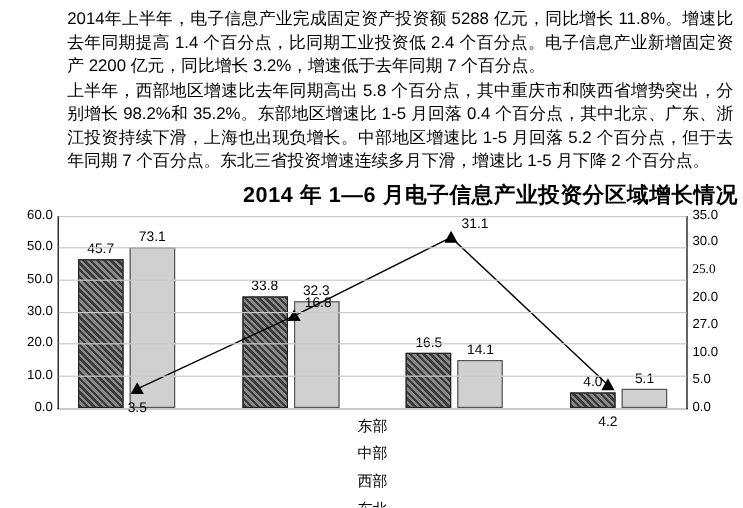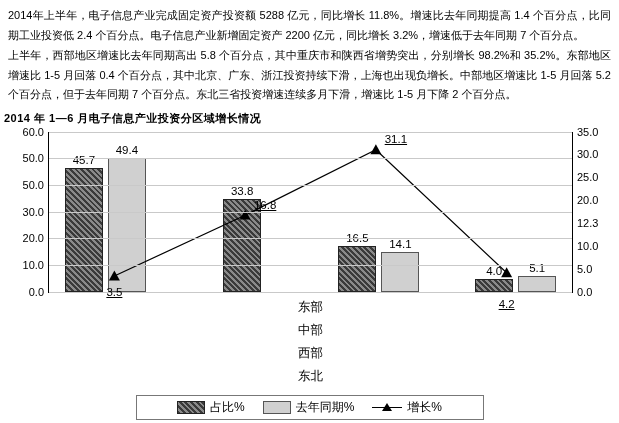--- a/index.html
+++ b/index.html
@@ -7,35 +7,36 @@
     width:619px;height:423px;
     background:#ffffff;
     font-family:"Liberation Sans","DejaVu Sans",sans-serif;
     color:#000;
     overflow:hidden;
   }
   .page{position:relative;width:619px;height:423px;}
 
   .paragraphs{
     padding:6px 8px 0 8px;
-    font-size:11px;
+    font-size:14px;
     line-height:19.5px;
     text-align:justify;
+    margin-left:48px;
   }
   .paragraphs p{margin:0 0 1px 0;text-indent:0;}
 
   
   .chart-wrap{
     position:relative;
     margin:6px 4px 0 4px;
     height:240px;
   }
   .chart-title{
-    text-align:left;
-    font-size:11px;
+    text-align:right;
+    font-size:18px;
     font-weight:bold;
     letter-spacing:.5px;
     margin-bottom:6px;
   }
   .plot-area{
     position:relative;
     margin:0 42px 0 44px;
     height:160px;
     border-left:1px solid #000;
     border-bottom:1px solid #000;
@@ -103,21 +104,20 @@
   .lineSvg{
     position:absolute;left:0;top:0;width:100%;height:100%;
     overflow:visible;
     pointer-events:none;
   }
   .pt-label{
     position:absolute;
     font-size:11.5px;
     white-space:nowrap;
     transform:translate(-50%,-50%);
-    text-decoration:underline;
   }
 
   .legend{
     margin-top:10px;
     display:flex;
     justify-content:center;
     align-items:center;
     gap:18px;
     border:1px solid #777;
     width:330px;
@@ -154,26 +154,29 @@
   <div class="chart-wrap">
     <div class="chart-title">2014 年 1—6 月电子信息产业投资分区域增长情况</div>
 
     <div class="plot-area" id="plot">
       <div class="groups" id="groups">
           <div class="group">
             <div class="bar share" style="height: 121.867px;">
               <span class="vlabel">45.7</span>
             </div>
             <div class="bar prev" style="height: 131.733px;">
-              <span class="vlabel">49.4</span>
+              <span class="vlabel">73.1</span>
             </div>
           </div>
           <div class="group">
             <div class="bar share" style="height: 90.1333px; text-align: center;">
               <span class="vlabel">33.8</span>
+            </div>
+            <div class="bar prev" style="height: 86.1333px;">
+              <span class="vlabel">32.3</span>
             </div>
           </div>
           <div class="group">
             <div class="bar share" style="height: 44px;">
               <span class="vlabel">16.5</span>
             </div>
             <div class="bar prev" style="height: 37.6px;">
               <span class="vlabel">14.1</span>
             </div>
           </div>
@@ -202,23 +205,23 @@
         <div class="gridline" style="top: 80px;"></div>
         <div class="ytick-left" style="top: 80px;">30.0</div>
         <div class="gridline" style="top: 106.667px;"></div>
         <div class="ytick-left" style="top: 106.667px;">20.0</div>
         <div class="gridline" style="top: 133.333px;"></div>
         <div class="ytick-left" style="top: 133.333px;">10.0</div>
         <div class="gridline" style="top: 160px;"></div>
         <div class="ytick-left" style="top: 160px;">0.0</div>
         <div class="ytick-right" style="top: 0px;">35.0</div>
         <div class="ytick-right" style="top: 22.8571px;">30.0</div>
-        <div class="ytick-right" style="top: 45.7143px;">25.0</div>
+        <div class="ytick-right" style="top: 45.7143px; font-family: Liberation Serif, serif;">25.0</div>
         <div class="ytick-right" style="top: 68.5714px;">20.0</div>
-        <div class="ytick-right" style="top: 91.4286px;">12.3</div>
+        <div class="ytick-right" style="top: 91.4286px;">27.0</div>
         <div class="ytick-right" style="top: 114.286px;">10.0</div>
         <div class="ytick-right" style="top: 137.143px;">5.0</div>
         <div class="ytick-right" style="top: 160px;">0.0</div>
         <div class="pt-label" style="left: 65.375px; top: 160px;">3.5</div>
         <div class="pt-label" style="left: 216.125px; top: 73.2px;">16.8</div>
         <div class="pt-label" style="left: 346.875px; top: 7.82857px;">31.1</div>
         <div class="pt-label" style="left: 457.625px; top: 172px;">4.2</div>
       </div>
 
     <div class="xlabels" id="xlabels">

